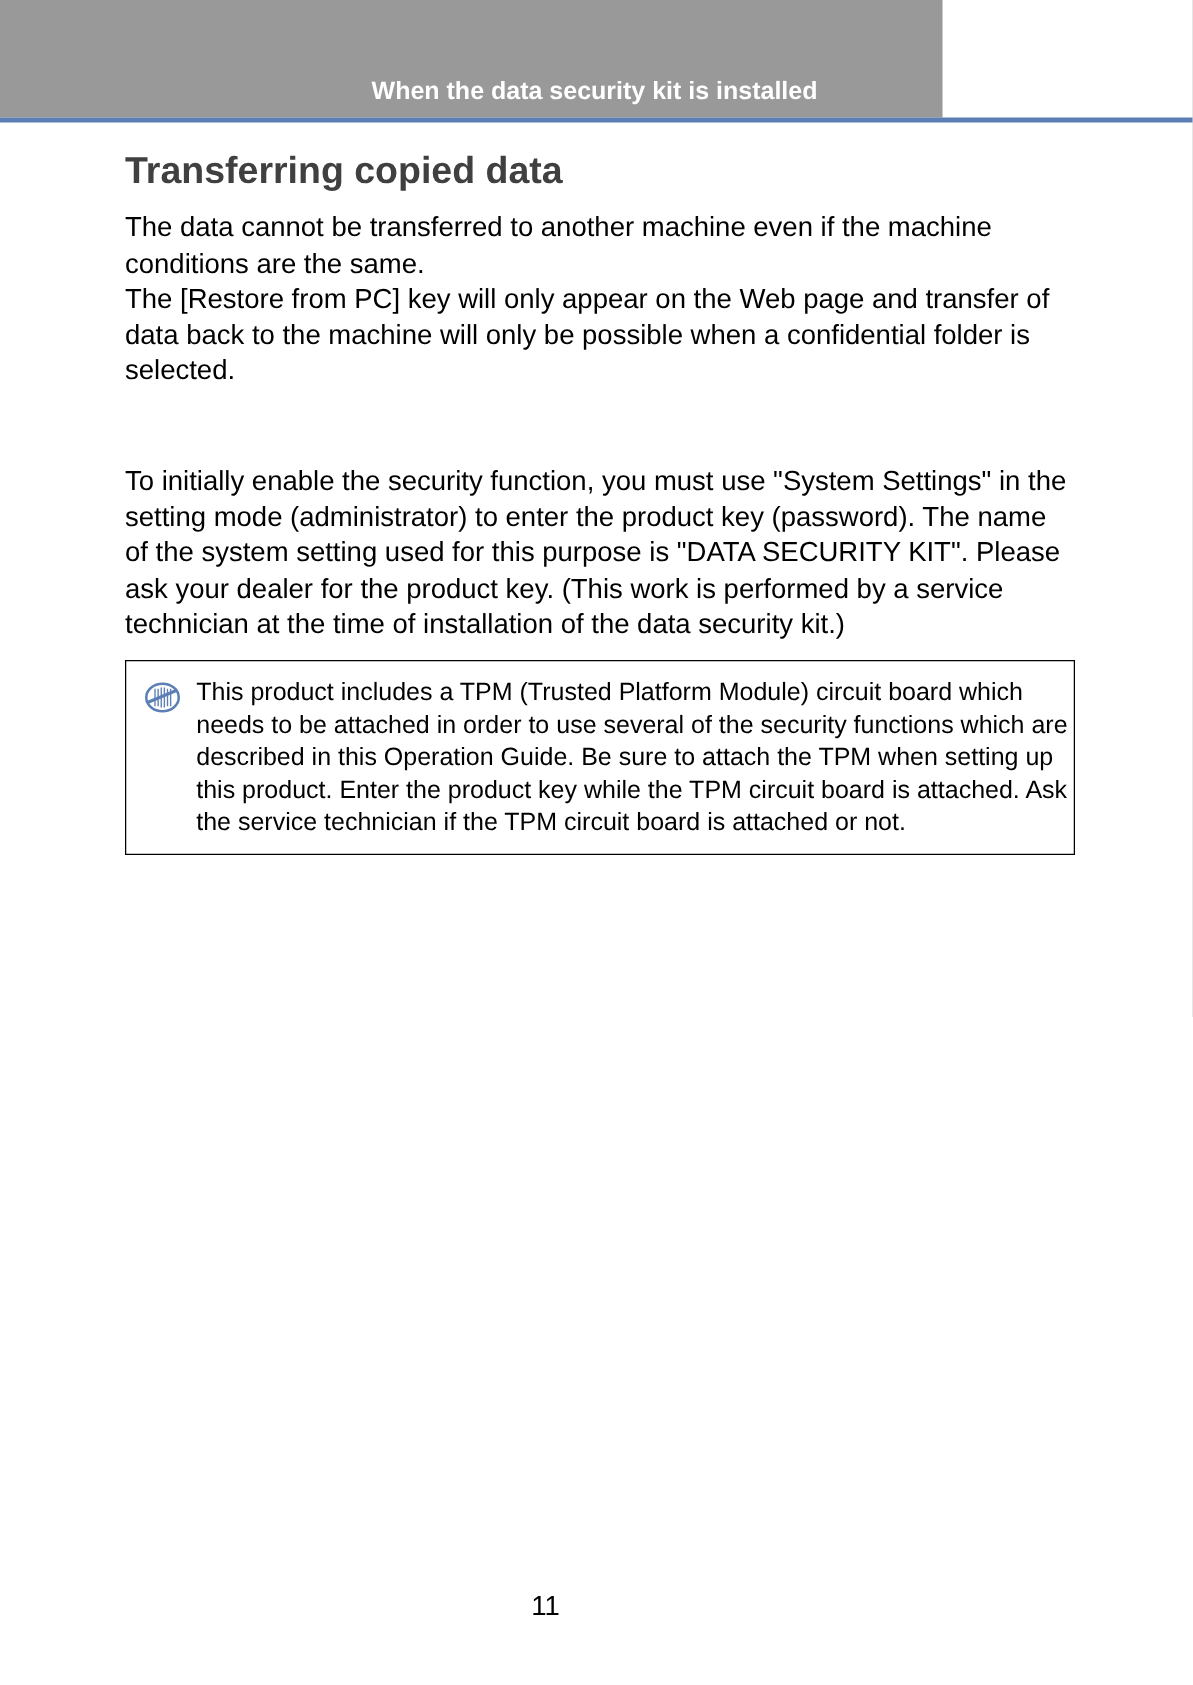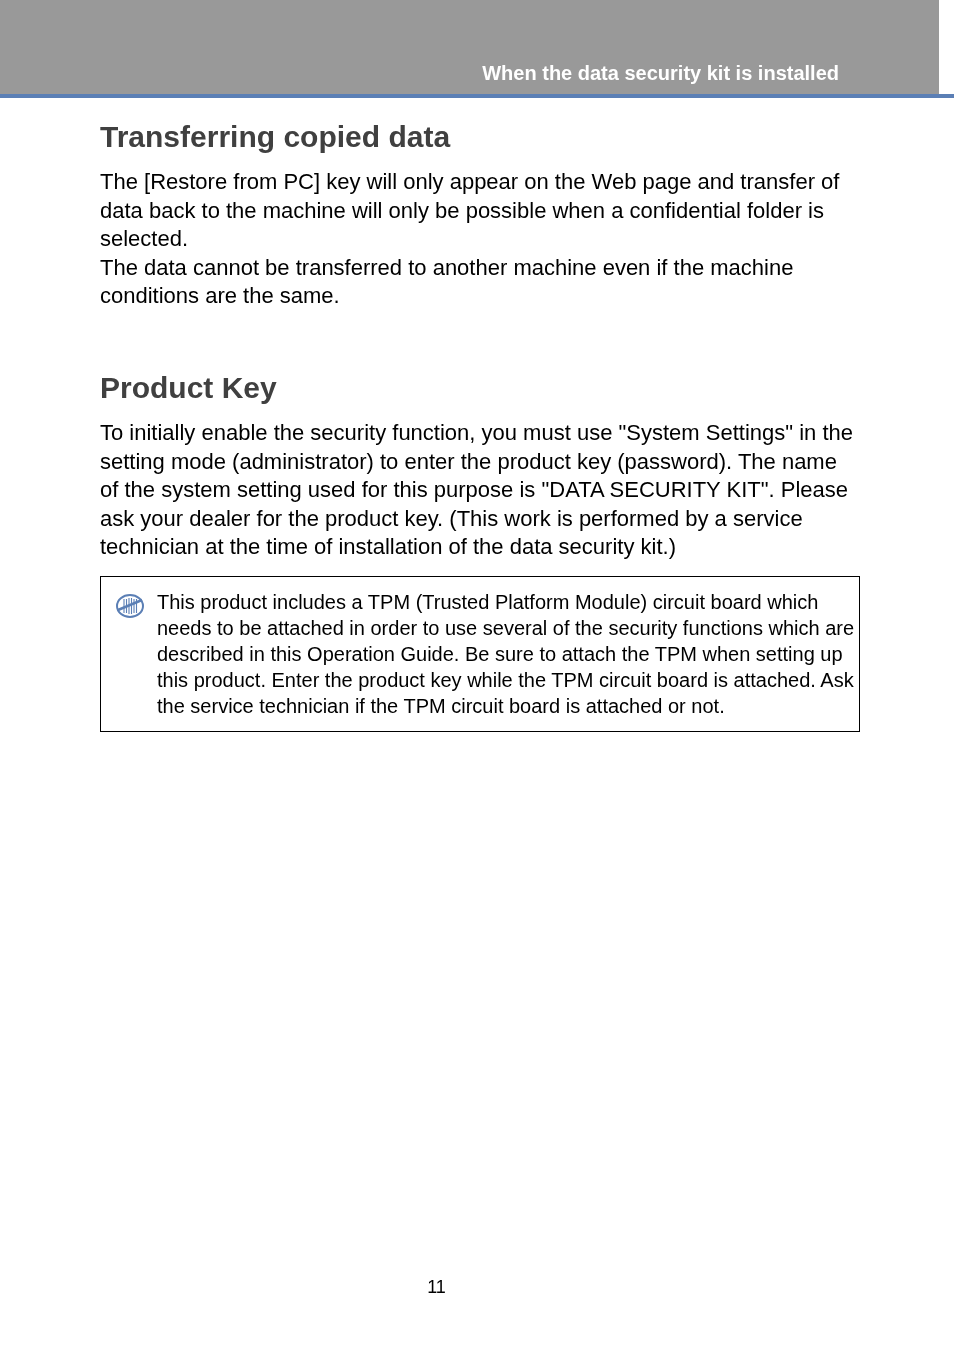--- a/index.html
+++ b/index.html
@@ -19,21 +19,21 @@
       top: 0;
       left: 0;
       width: 954px;
       height: 1348px;
       background: #ffffff;
     }
     .header-bar {
       position: absolute;
       top: 0;
       left: 0;
-      width: 939px;
+      width: 754px;
       height: 94px;
       background: #999999;
     }
     .header-text {
       position: absolute;
       top: 62px;
       right: 100px;
       color: #ffffff;
       font-size: 20px;
       font-weight: bold;
@@ -85,44 +85,43 @@
       font-size: 20px;
       line-height: 1.3;
       flex: 1;
     }
     .page-number {
       position: absolute;
       bottom: 50px;
       left: 0;
       width: 873px;
       text-align: center;
-      font-size: 18px;
+      font-size: 22px;
       color: #000000;
     }
   </style>
 </head>
 <body>
 
 <div class="page">
 
   <div class="header-bar">
     <div class="header-text">When the data security kit is installed</div>
   </div>
   <div class="blue-line"></div>
 
   <div class="content">
 
     <div>
       <h2 class="section-heading">Transferring copied data</h2>
+      <p class="body-text">The data cannot be transferred to another machine even if the machine conditions are the same.</p>
       <p class="body-text">The [Restore from PC] key will only appear on the Web page and transfer of data back to the machine will only be possible when a confidential folder is selected.</p>
-      <p class="body-text">The data cannot be transferred to another machine even if the machine conditions are the same.</p>
     </div>
 
     <div class="section2">
-      <h2 class="section-heading">Product Key</h2>
       <p class="body-text">To initially enable the security function, you must use "System Settings" in the setting mode (administrator) to enter the product key (password). The name of the system setting used for this purpose is "DATA SECURITY KIT". Please ask your dealer for the product key. (This work is performed by a service technician at the time of installation of the data security kit.)</p>
 
       <div class="note-box">
         <div class="note-icon-wrap">
           <svg width="30" height="30" viewBox="0 0 30 30">
             <ellipse cx="15" cy="15" rx="13" ry="11" fill="none" stroke="#5b7fb5" stroke-width="2"></ellipse>
             <line x1="9" y1="8" x2="9" y2="22" stroke="#5b7fb5" stroke-width="1.1"></line>
             <line x1="11.5" y1="8" x2="11.5" y2="22" stroke="#5b7fb5" stroke-width="1.1"></line>
             <line x1="14" y1="7" x2="14" y2="23" stroke="#5b7fb5" stroke-width="1.1"></line>
             <line x1="16.5" y1="7" x2="16.5" y2="23" stroke="#5b7fb5" stroke-width="1.1"></line>

